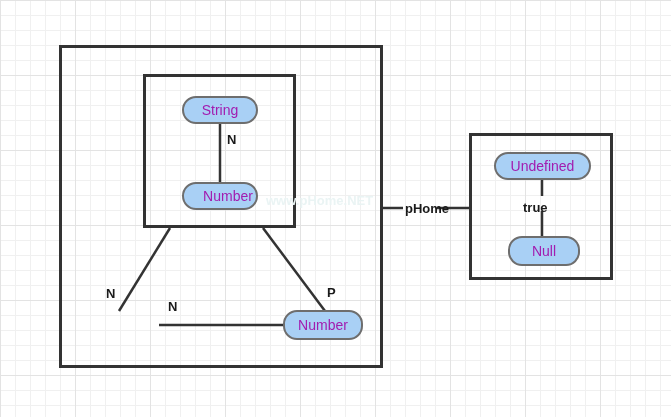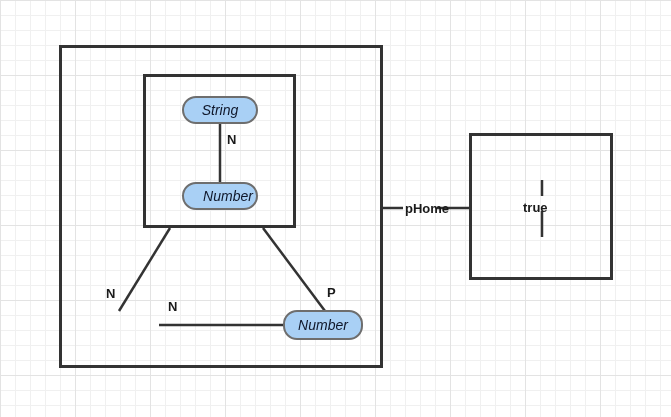--- a/index.html
+++ b/index.html
@@ -39,26 +39,25 @@
   }
   .node {
     position: absolute;
     box-sizing: border-box;
     background: #a9d0f5;
     border: 2px solid #6e6e6e;
     border-radius: 14px;
     display: flex;
     align-items: center;
     justify-content: center;
-    color: #0f172a;
+    color: #a21caf;
     font-size: 14px;
     font-family: "Liberation Sans", "DejaVu Sans", sans-serif;
     letter-spacing: 0px;
     z-index: 3;
-    font-style: italic;
   }
   .edge-label {
     position: absolute;
     font-size: 13px;
     font-weight: bold;
     color: #1a1a1a;
     font-family: "Liberation Sans", "DejaVu Sans", sans-serif;
     white-space: nowrap;
     background: transparent;
     z-index: 4;
@@ -91,28 +90,31 @@
 
     <line x1="542" y1="180" x2="542" y2="196" stroke="#333333" stroke-width="2.5" stroke-linecap="butt"></line>
 
     <line x1="542" y1="211" x2="542" y2="237" stroke="#333333" stroke-width="2.5" stroke-linecap="butt"></line>
 
     <line x1="383" y1="208" x2="403" y2="208" stroke="#333333" stroke-width="2.5" stroke-linecap="butt"></line>
 
     <line x1="437" y1="208" x2="470" y2="208" stroke="#333333" stroke-width="2.5" stroke-linecap="butt"></line>
   </svg>
 
+  <div class="watermark" style="left:266px; top:193px;">www.pHome.NET</div>
 
   <div class="container-box" style="left:59px; top:45px; width:324px; height:323px;"></div>
   <div class="container-box" style="left:143px; top:74px; width:153px; height:154px;"></div>
   <div class="container-box" style="left:469px; top:133px; width:144px; height:147px;"></div>
 
   <div class="node" style="left:182px; top:96px; width:76px; height:28px;">String</div>
   <div class="node" style="left:182px; top:182px; width:76px; height:28px;padding-left:16px;">Number</div>
   <div class="node" style="left:283px; top:310px; width:80px; height:30px;">Number</div>
+  <div class="node" style="left:494px; top:152px; width:97px; height:28px;">Undefined</div>
+  <div class="node" style="left:508px; top:236px; width:72px; height:30px;">Null</div>
 
   <div class="edge-label" style="left:227px; top:132px;">N</div>
   <div class="edge-label" style="left:106px; top:286px;">N</div>
   <div class="edge-label" style="left:327px; top:285px;">P</div>
   <div class="edge-label" style="left:168px; top:299px;">N</div>
   <div class="edge-label" style="left:523px; top:200px;">true</div>
   <div class="edge-label" style="left:405px; top:201px;">pHome</div>
 
 </div>
 

